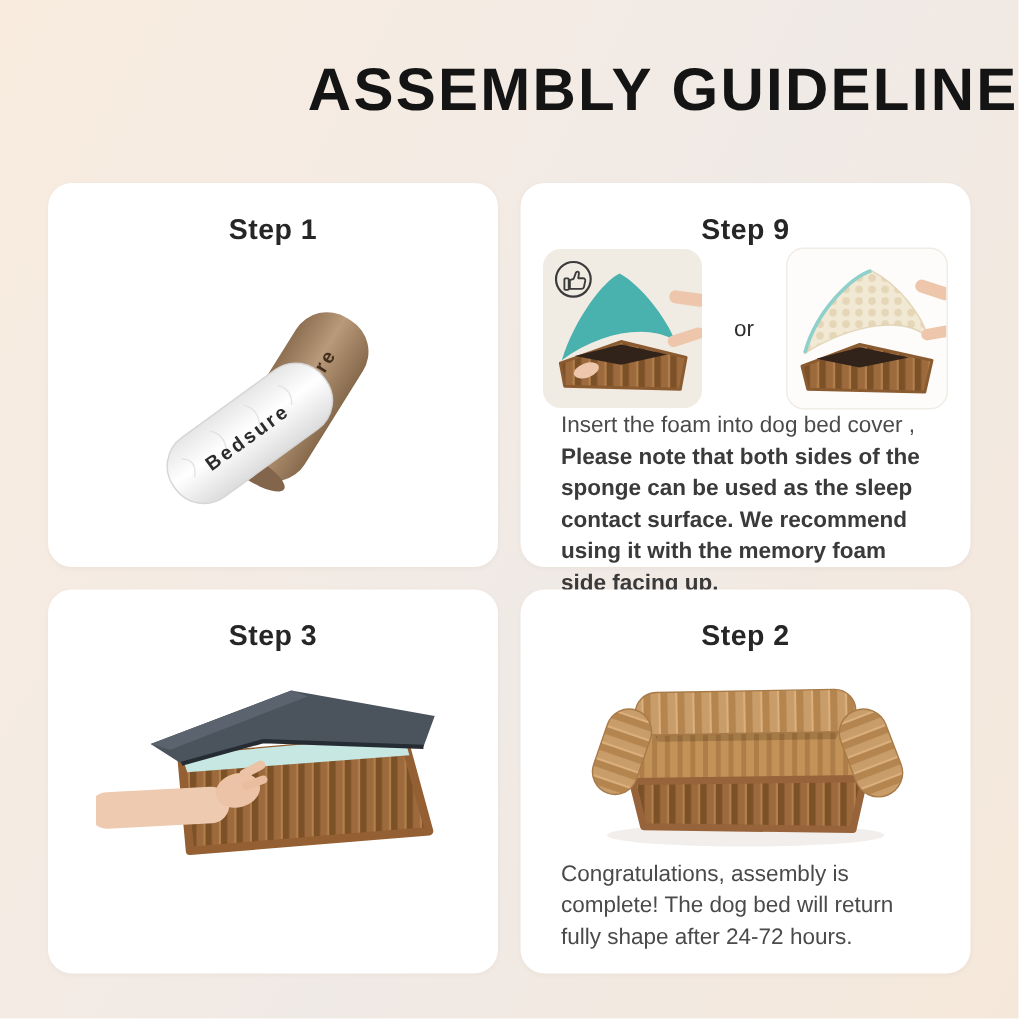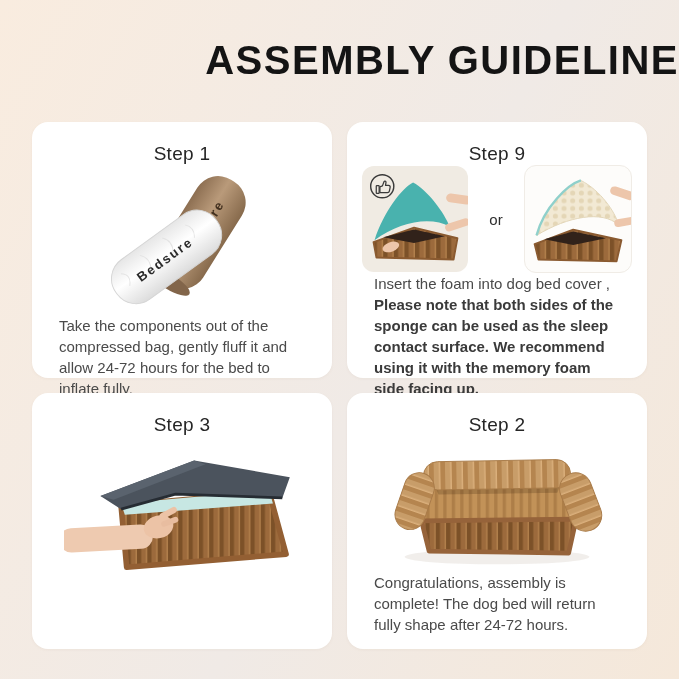--- a/index.html
+++ b/index.html
@@ -14,21 +14,21 @@
   }
   .grid{
     position:absolute;left:32px;top:122px;
     display:grid;grid-template-columns:300px 300px;grid-template-rows:256px 256px;gap:15px;
   }
   .card{
     background:#ffffff;border-radius:16px;
     display:flex;flex-direction:column;align-items:center;
     box-shadow:0 1px 3px rgba(170,140,110,.08);
   }
-  .step-label{margin:21px 0 0;font-size:19px;font-weight:400;color:#262626;letter-spacing:.3px}
+  .step-label{margin:21px 0 0;font-size:19px;font-weight:700;color:#262626;letter-spacing:.3px}
   .illus{flex:1;display:flex;align-items:center;justify-content:center;width:100%}
   .caption{
     margin:0;padding:0 27px 14px;font-size:15px;line-height:1.4;color:#4a4a4a;
     align-self:stretch;min-height:60px;
   }
   .caption strong{color:#3a3a3a}
   .cap-line{display:block}
   .duo{display:flex;align-items:center;gap:20px}
   .thumb{width:106px;height:106px;border-radius:12px;overflow:hidden;flex:0 0 auto}
   .thumb.beige{background:#f0ebe3}
@@ -84,21 +84,20 @@
           <ellipse cx="-62" cy="0" rx="8" ry="25" fill="#82654a"></ellipse>
           <text x="-30" y="6" font-size="14" font-weight="bold" letter-spacing="2" fill="#42301f" font-family="Liberation Sans, sans-serif">Bedsure</text>
         </g>
         <g transform="translate(88,98) rotate(-36)">
           <rect x="-66" y="-26" width="132" height="52" rx="25" fill="url(#rollWhite)" stroke="#d5d5d5" stroke-width="1"></rect>
           <path d="M-50,-14 q9,7 0,16 M-22,-18 q8,9 0,20 M8,-19 q8,9 0,20 M36,-16 q7,8 0,17" stroke="#e3e3e3" fill="none" stroke-width="1"></path>
           <text x="-38" y="6" font-size="14" font-weight="bold" letter-spacing="2" fill="#2b2b2b" font-family="Liberation Sans, sans-serif">Bedsure</text>
         </g>
       </svg>
     </div>
-    <p class="caption">Take the components out of the compressed bag, gently fluff it and allow 24-72 hours for the bed to inflate fully.</p>
   </section>
 
   <section class="card">
     <h2 class="step-label">Step 9</h2>
     <div class="illus">
       <div class="duo">
         <div class="thumb beige">
           <svg width="106" height="106" viewBox="0 0 110 110">
             <g>
               <circle cx="21" cy="21" r="12" fill="none" stroke="#3b3b3b" stroke-width="1.5"></circle>

